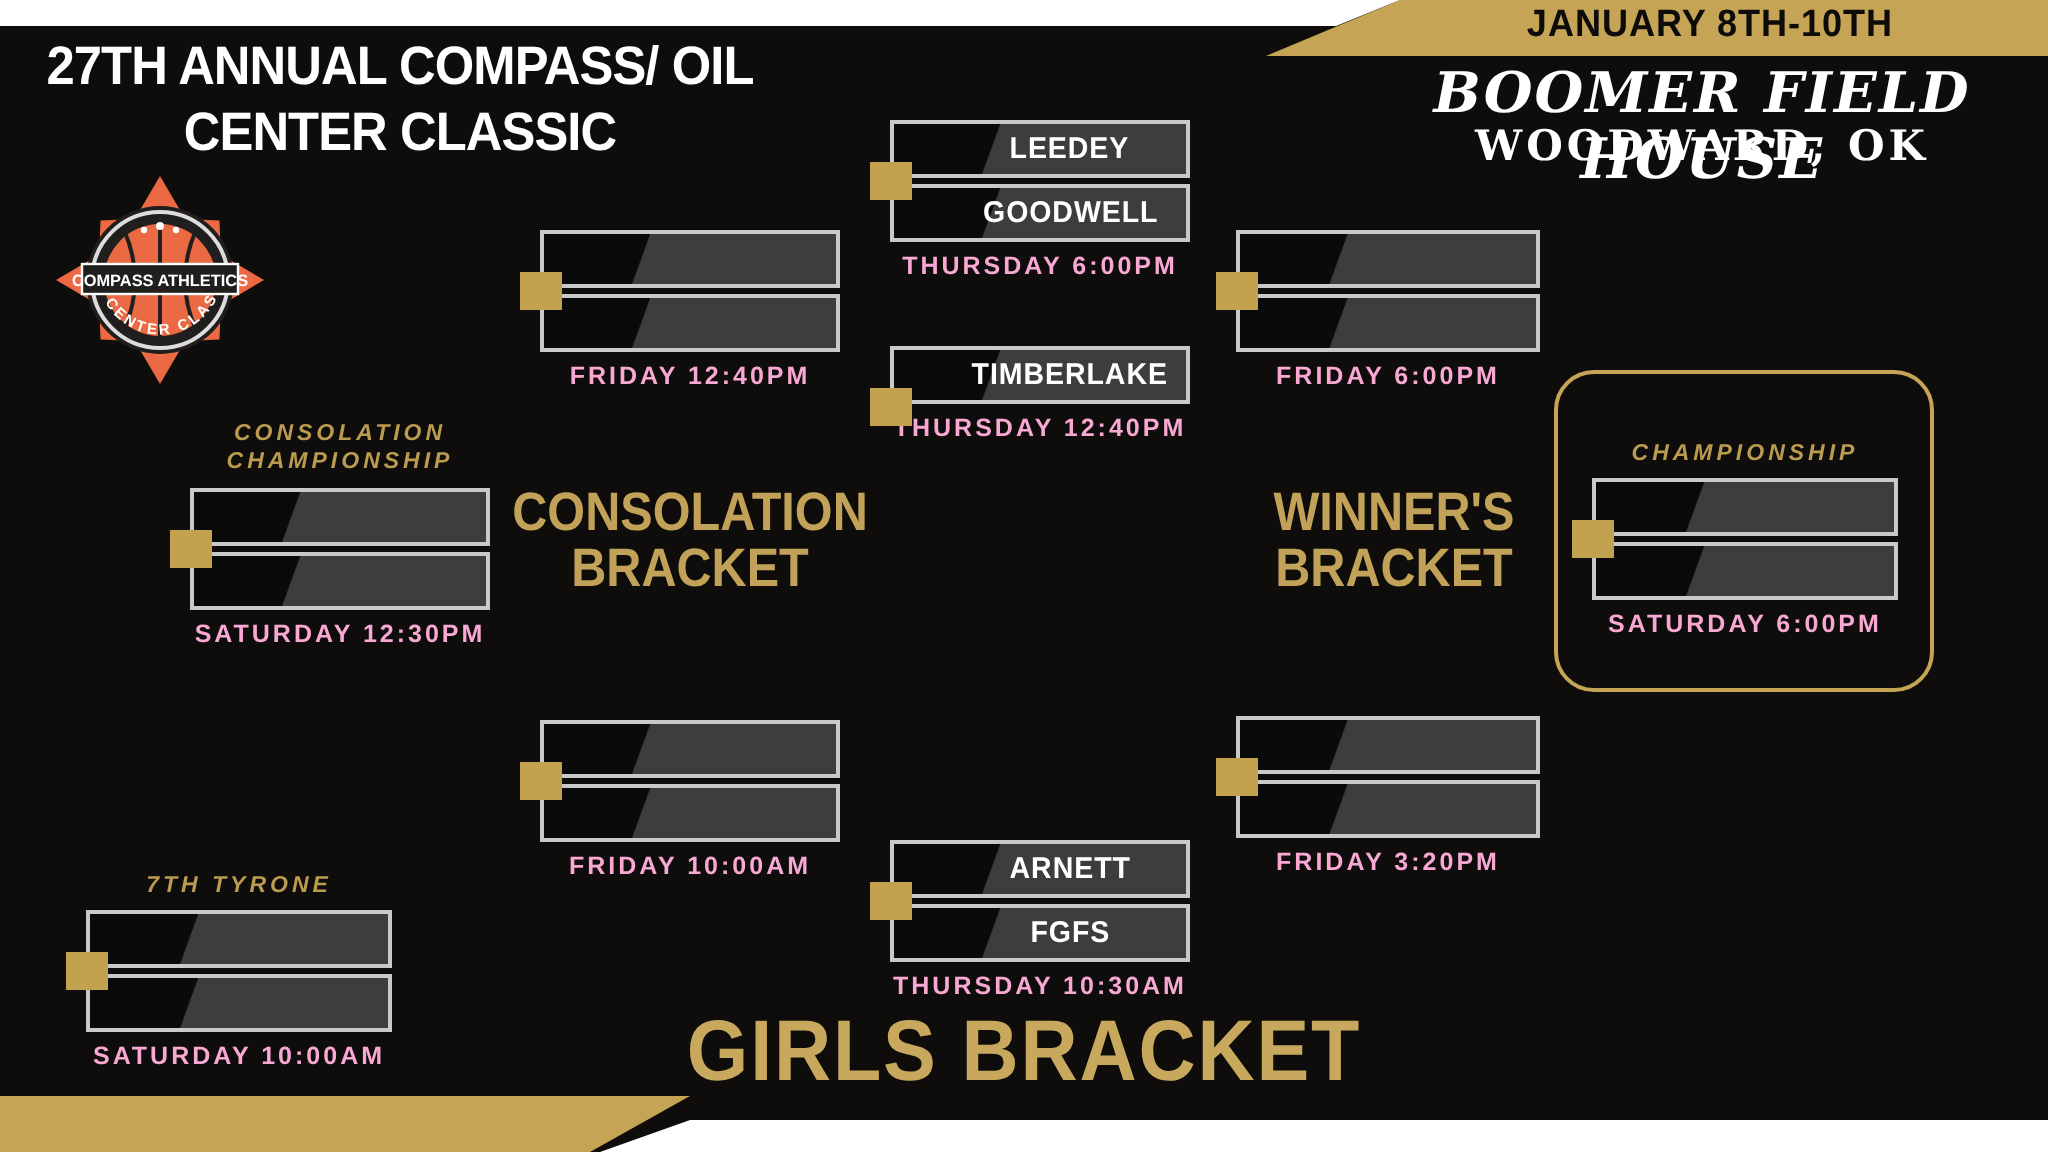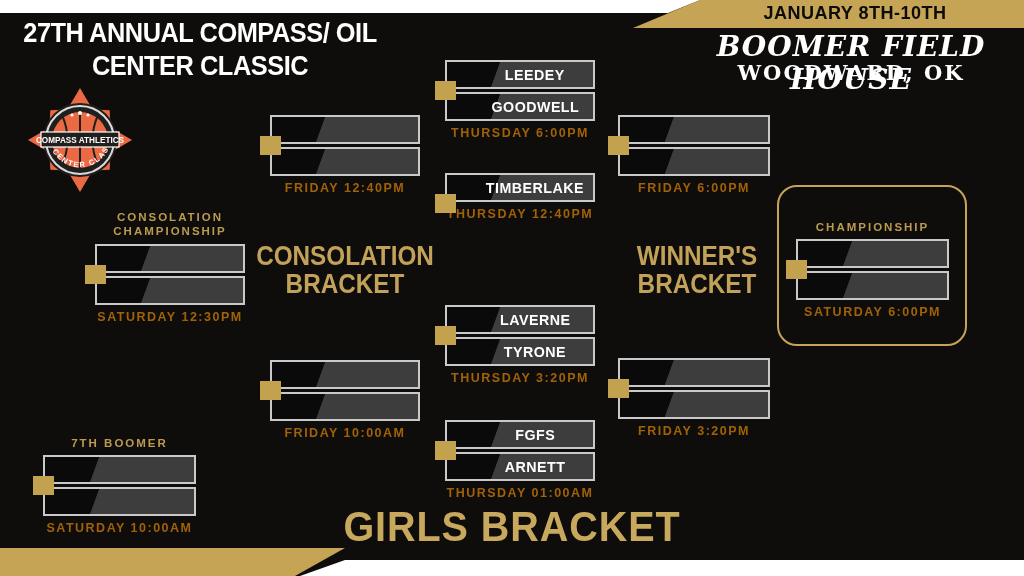--- a/index.html
+++ b/index.html
@@ -25,29 +25,29 @@
   .location{position:absolute;left:688px;top:60px;width:326px;text-align:center;color:#fff;
     font-family:"DejaVu Serif",serif;font-weight:bold;font-size:21px;letter-spacing:2px;}
   
   .section-label{position:absolute;text-align:center;color:#c2a158;font-weight:bold;
     font-size:27px;line-height:1.05;letter-spacing:0;transform:scaleX(.9);}
   .footer-title{position:absolute;left:0;top:502px;width:1024px;text-align:center;color:#c7a85c;
     font-weight:bold;font-size:43px;letter-spacing:1px;transform:scaleX(.92);}
   
   .matchup{position:absolute;}
   .mlabel{text-align:center;color:#bb9b50;font-weight:bold;font-size:11.5px;
-    letter-spacing:2px;margin-bottom:5px;line-height:1.25;}
+    letter-spacing:2px;margin-bottom:5px;line-height:1.25;font-style:italic;}
   .slots{position:relative;}
   .slot{height:29px;border:2px solid #c9c9c9;box-sizing:border-box;margin-bottom:3px;
     background:linear-gradient(110deg,#0a0a0a 34%,#3d3d3d 34.5%);
     display:flex;align-items:center;justify-content:center;}
   .slot:last-of-type{margin-bottom:0;}
   .team{color:#fff;font-weight:bold;font-size:15px;letter-spacing:.5px;padding-left:32px;transform:scaleX(.95);}
   .conn{position:absolute;left:-10px;top:21px;width:21px;height:19px;background:#c2a14f;}
-  .mtime{margin-top:5px;text-align:center;color:#a16207;font-weight:bold;font-size:12.5px;letter-spacing:1.5px;white-space:nowrap;}
+  .mtime{margin-top:5px;text-align:center;color:#f9a8d4;font-weight:bold;font-size:12.5px;letter-spacing:1.5px;white-space:nowrap;}
   
   .champ-frame{position:absolute;left:777px;top:185px;width:186px;height:157px;
     border:2.5px solid #c6a455;border-radius:20px;}
   .champ-inner{position:absolute;left:17px;top:33px;width:153px;}
 </style>
 </head>
 <body>
 
 <div id="stage">
 
@@ -107,44 +107,32 @@
   <div class="matchup" style="left:445px;top:173px;width:150px;">
     <div class="slots">
       <div class="slot">
           <span class="team">TIMBERLAKE</span>
         </div>
       <div class="conn"></div>
     </div>
     <div class="mtime">THURSDAY 12:40PM</div>
   </div>
 
-  <div class="matchup" style="left:445px;top:305px;width:150px;">
-    <div class="slots">
-      <div class="slot">
-          <span class="team">LAVERNE</span>
-        </div>
-      <div class="slot">
-          <span class="team">TYRONE</span>
-        </div>
-      <div class="conn"></div>
-    </div>
-    <div class="mtime">THURSDAY 3:20PM</div>
-  </div>
 
   <div class="matchup" style="left:445px;top:420px;width:150px;">
     <div class="slots">
       <div class="slot">
+          <span class="team">ARNETT</span>
+        </div>
+      <div class="slot">
           <span class="team">FGFS</span>
         </div>
-      <div class="slot">
-          <span class="team">ARNETT</span>
-        </div>
-      <div class="conn"></div>
-    </div>
-    <div class="mtime">THURSDAY 01:00AM</div>
+      <div class="conn"></div>
+    </div>
+    <div class="mtime">THURSDAY 10:30AM</div>
   </div>
 
   <div class="matchup" style="left:270px;top:115px;width:150px;">
     <div class="slots">
       <div class="slot"></div>
       <div class="slot"></div>
       <div class="conn"></div>
     </div>
     <div class="mtime">FRIDAY 12:40PM</div>
   </div>
@@ -180,21 +168,21 @@
     <div class="mlabel">CONSOLATION CHAMPIONSHIP</div>
     <div class="slots">
       <div class="slot"></div>
       <div class="slot"></div>
       <div class="conn"></div>
     </div>
     <div class="mtime">SATURDAY 12:30PM</div>
   </div>
 
   <div class="matchup" style="left:43px;top:436px;width:153px;">
-    <div class="mlabel">7TH BOOMER</div>
+    <div class="mlabel">7TH TYRONE</div>
     <div class="slots">
       <div class="slot"></div>
       <div class="slot"></div>
       <div class="conn"></div>
     </div>
     <div class="mtime">SATURDAY 10:00AM</div>
   </div>
 
   <div class="champ-frame">
     <div class="champ-inner matchup">

